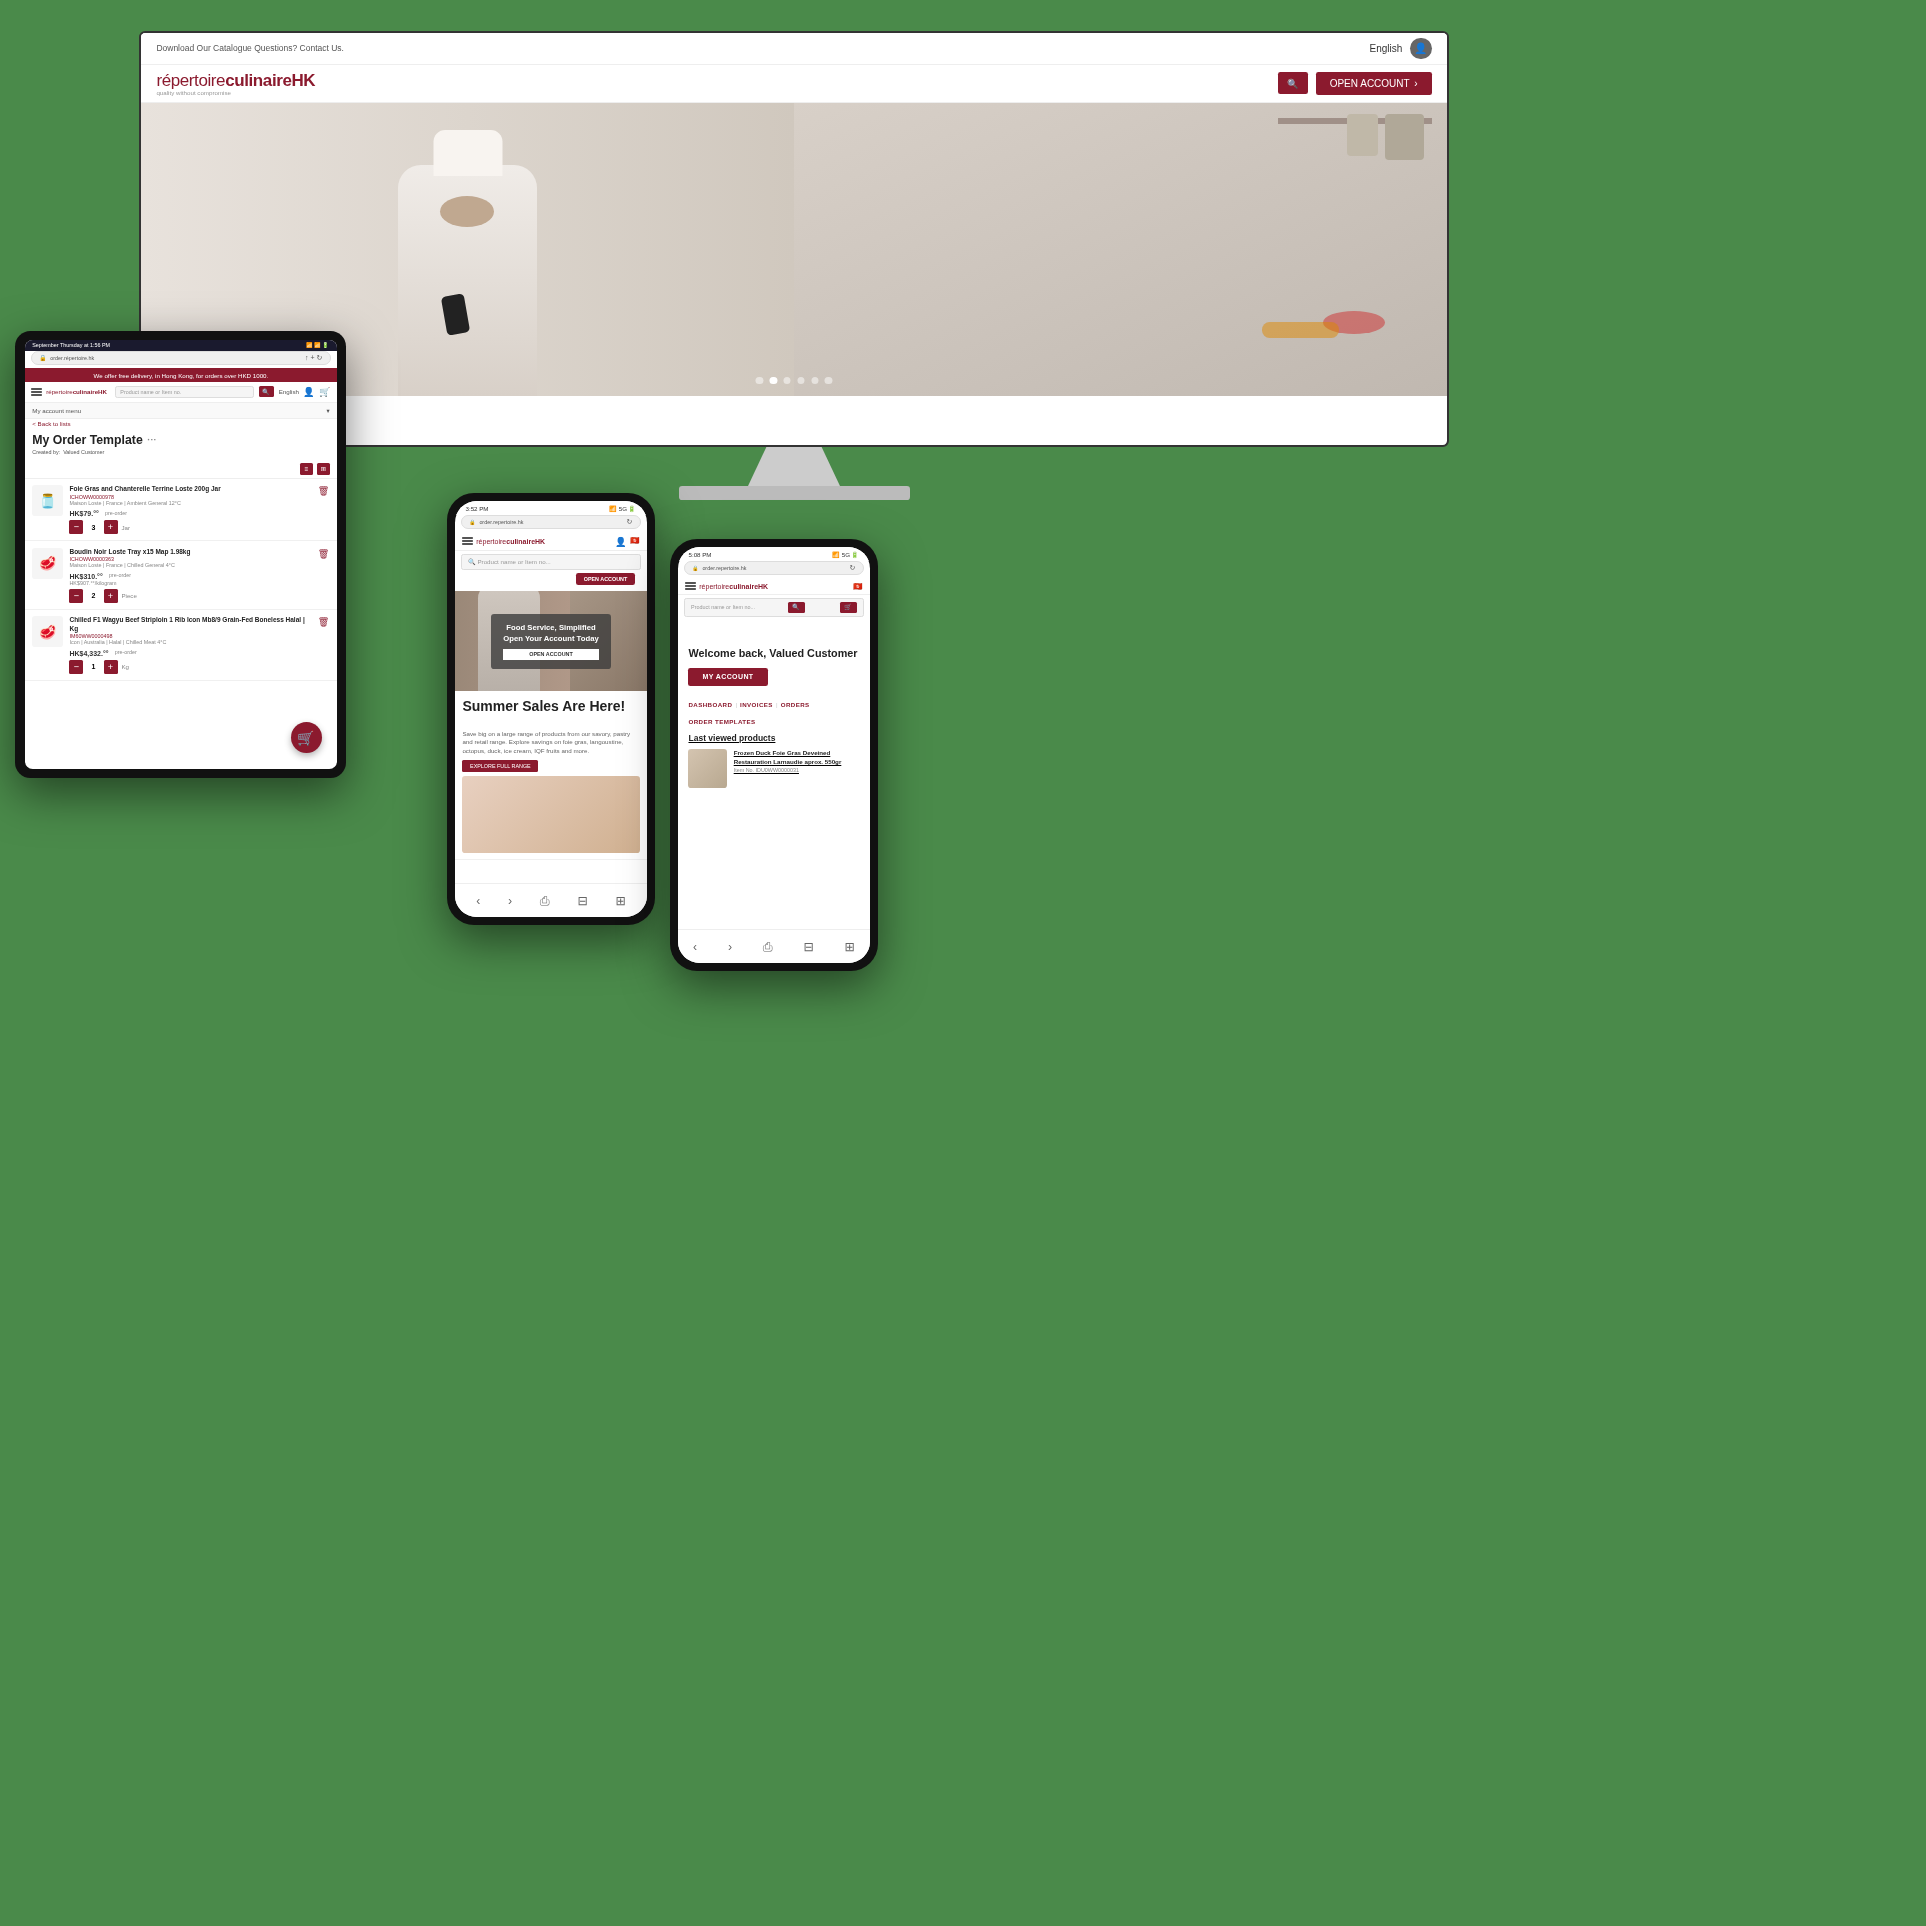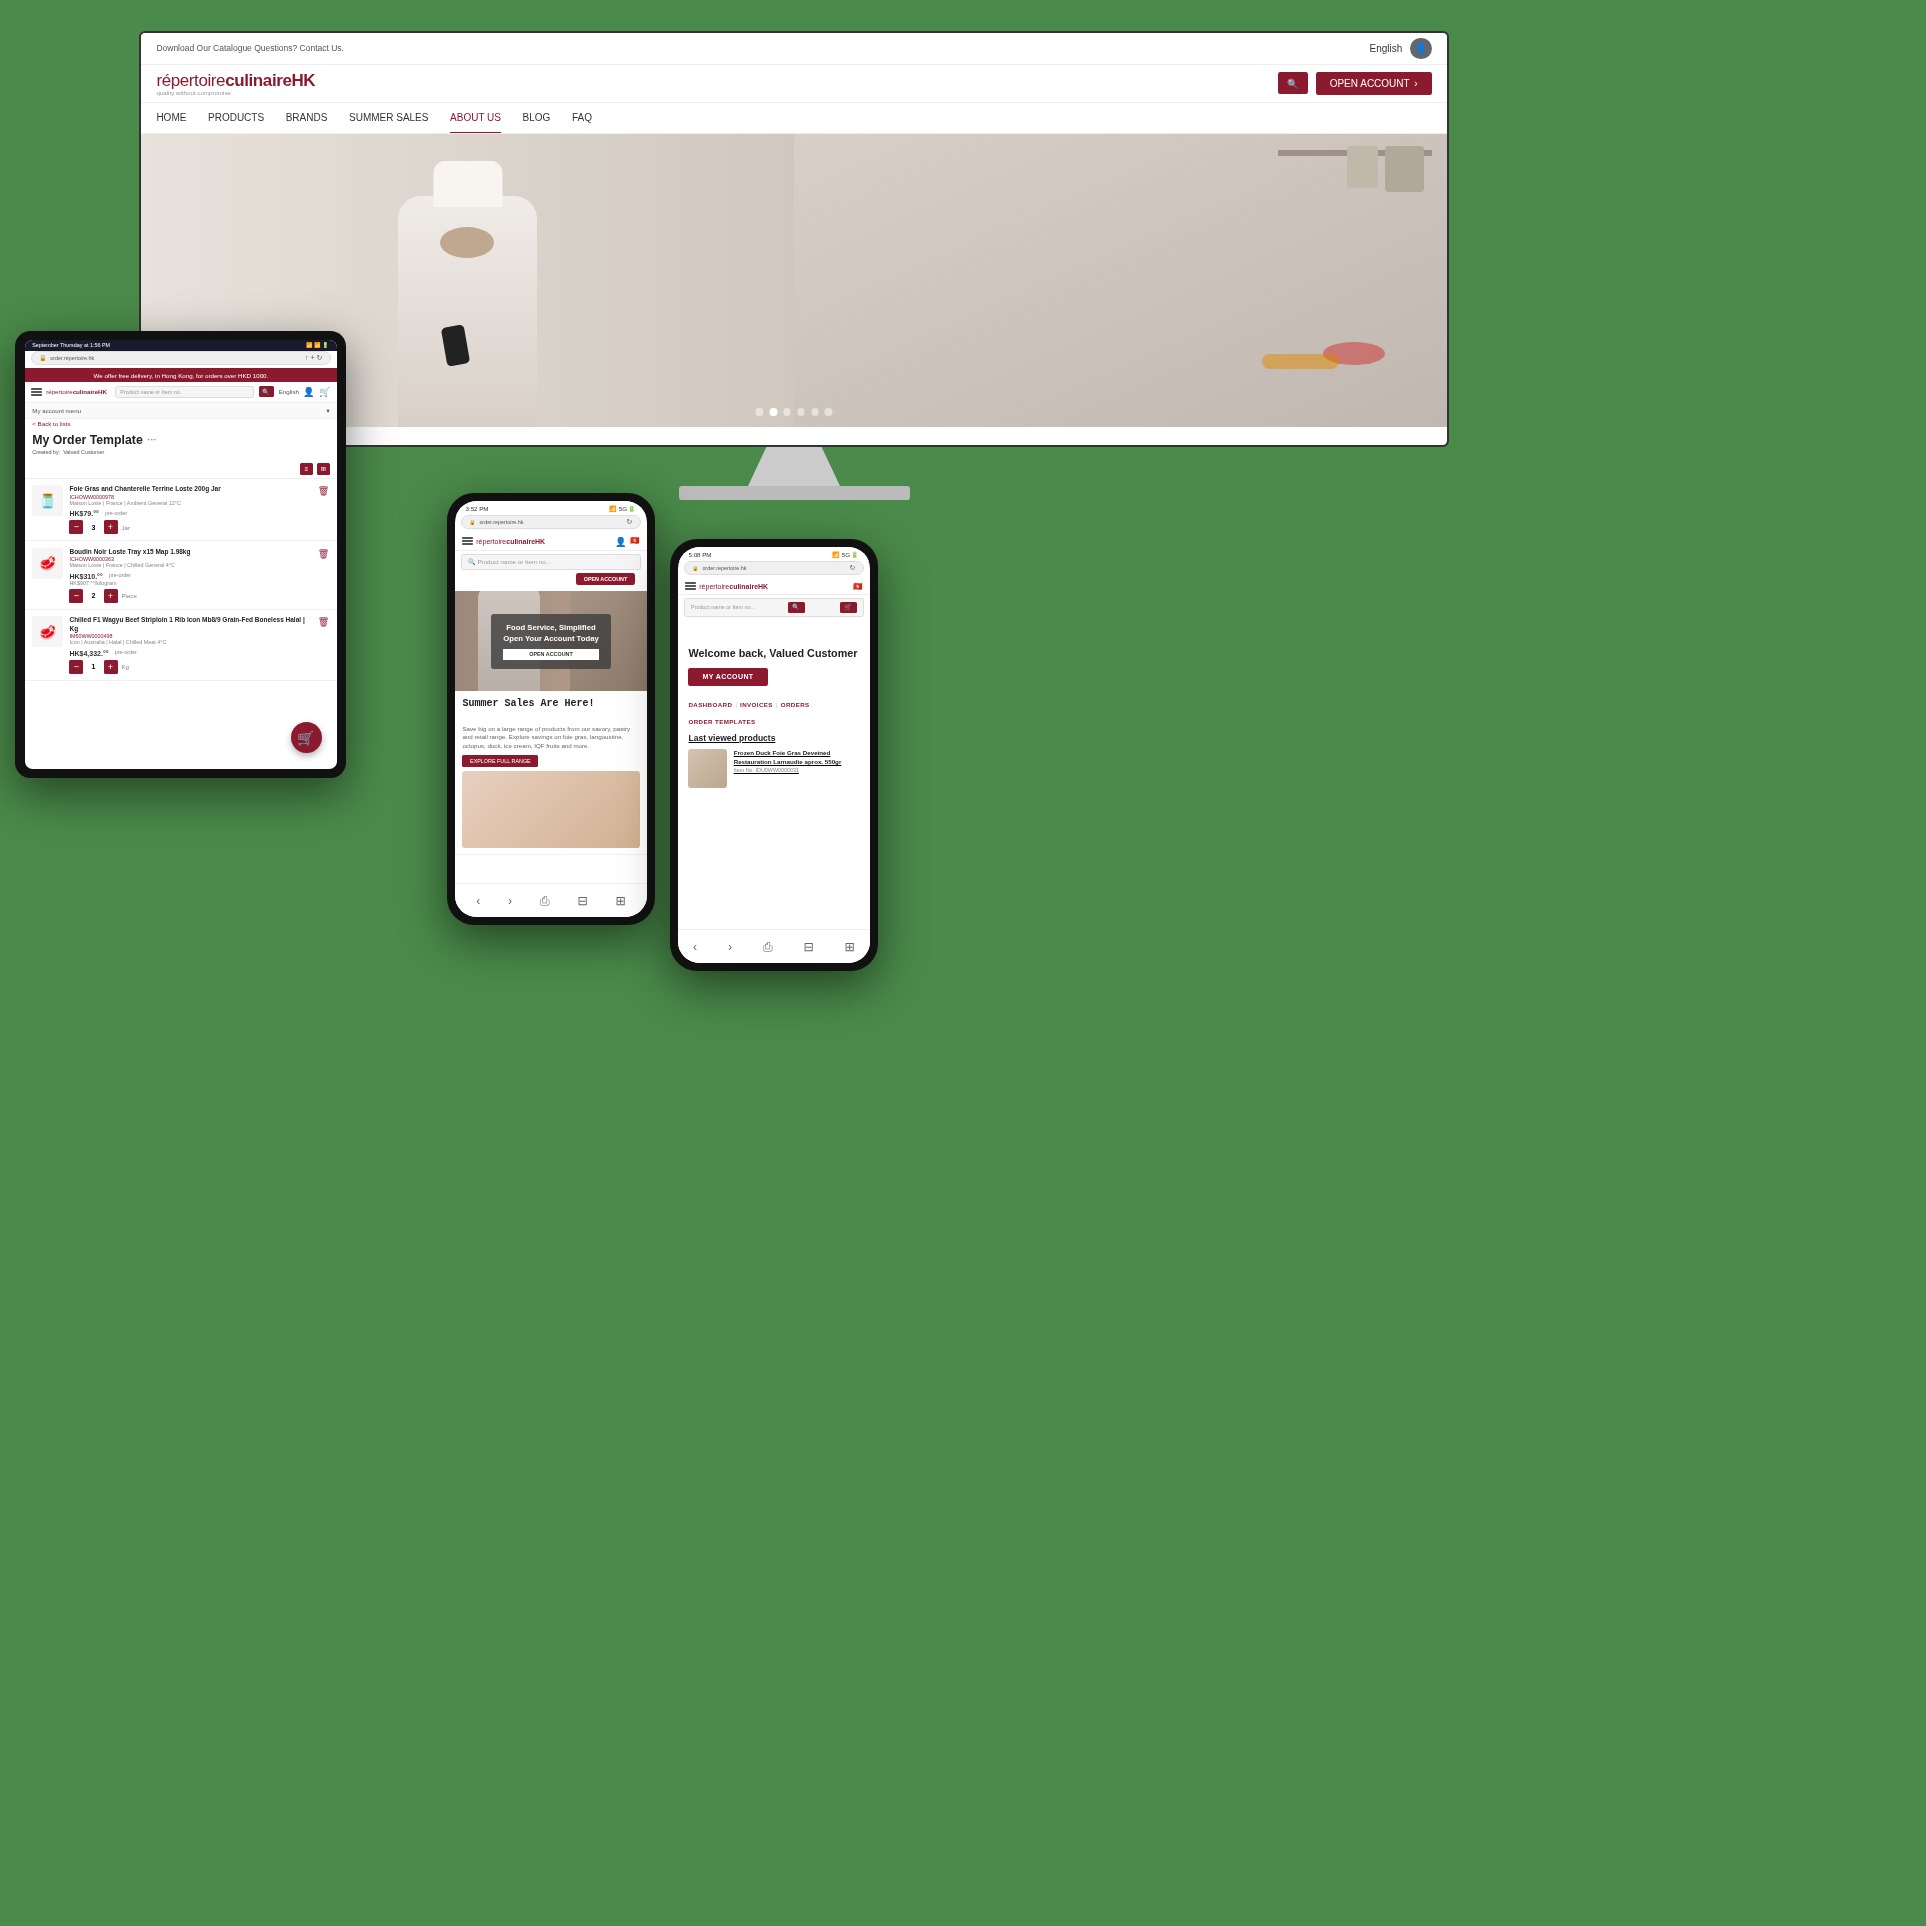--- a/index.html
+++ b/index.html
@@ -508,25 +508,24 @@
       margin-top: 4.6px;
       cursor: pointer;
       display: block;
       width: 100%;
     }
     .phone-section {
       padding: 6.2px 7.7px;
       border-bottom: 0.8px solid #f0f0f0;
     }
     .phone-section h3 {
-      font-size: 10px;
+      font-size: 14px;
       font-weight: bold;
       color: #222;
       margin-bottom: 16px;
-      font-family: Liberation Mono, monospace;
     }
     .phone-section p {
       font-size: 6.2px;
       color: #666;
       line-height: 1.4;
     }
     .phone-explore-btn {
       background: #8B1A2E;
       color: #fff;
       border: none;
@@ -720,29 +719,20 @@
         <span class="logo-sub">quality without compromise</span>
       </div>
       <div class="header-right">
         <button class="search-btn-desktop">🔍</button>
         <button class="open-account-btn">
           <span>OPEN ACCOUNT</span> ›
         </button>
       </div>
     </div>
 
-    <div class="desktop-nav">
-      <a href="#">HOME</a>
-      <a href="#">PRODUCTS</a>
-      <a href="#">BRANDS</a>
-      <a href="#">SUMMER SALES</a>
-      <a href="#" class="active">ABOUT US</a>
-      <a href="#">BLOG</a>
-      <a href="#">FAQ</a>
-    </div>
 
     <div class="hero-section">
       <div class="hero-bg">
 
         <div class="hero-chef-area">
           <div style="text-align:center;position:relative;bottom:0;">
 
             <div style="width:139px;height:231px;background:linear-gradient(to bottom, #f0ece8, #d8d0c8);border-radius:23px 23px 0 0;position:relative;margin:0 auto;">
 
               <div style="width:69px;height:46px;background:#f8f4f0;border-radius:11.6px 11.6px 0 0;position:absolute;top:-35px;left:50%;transform:translateX(-50%);"></div>

